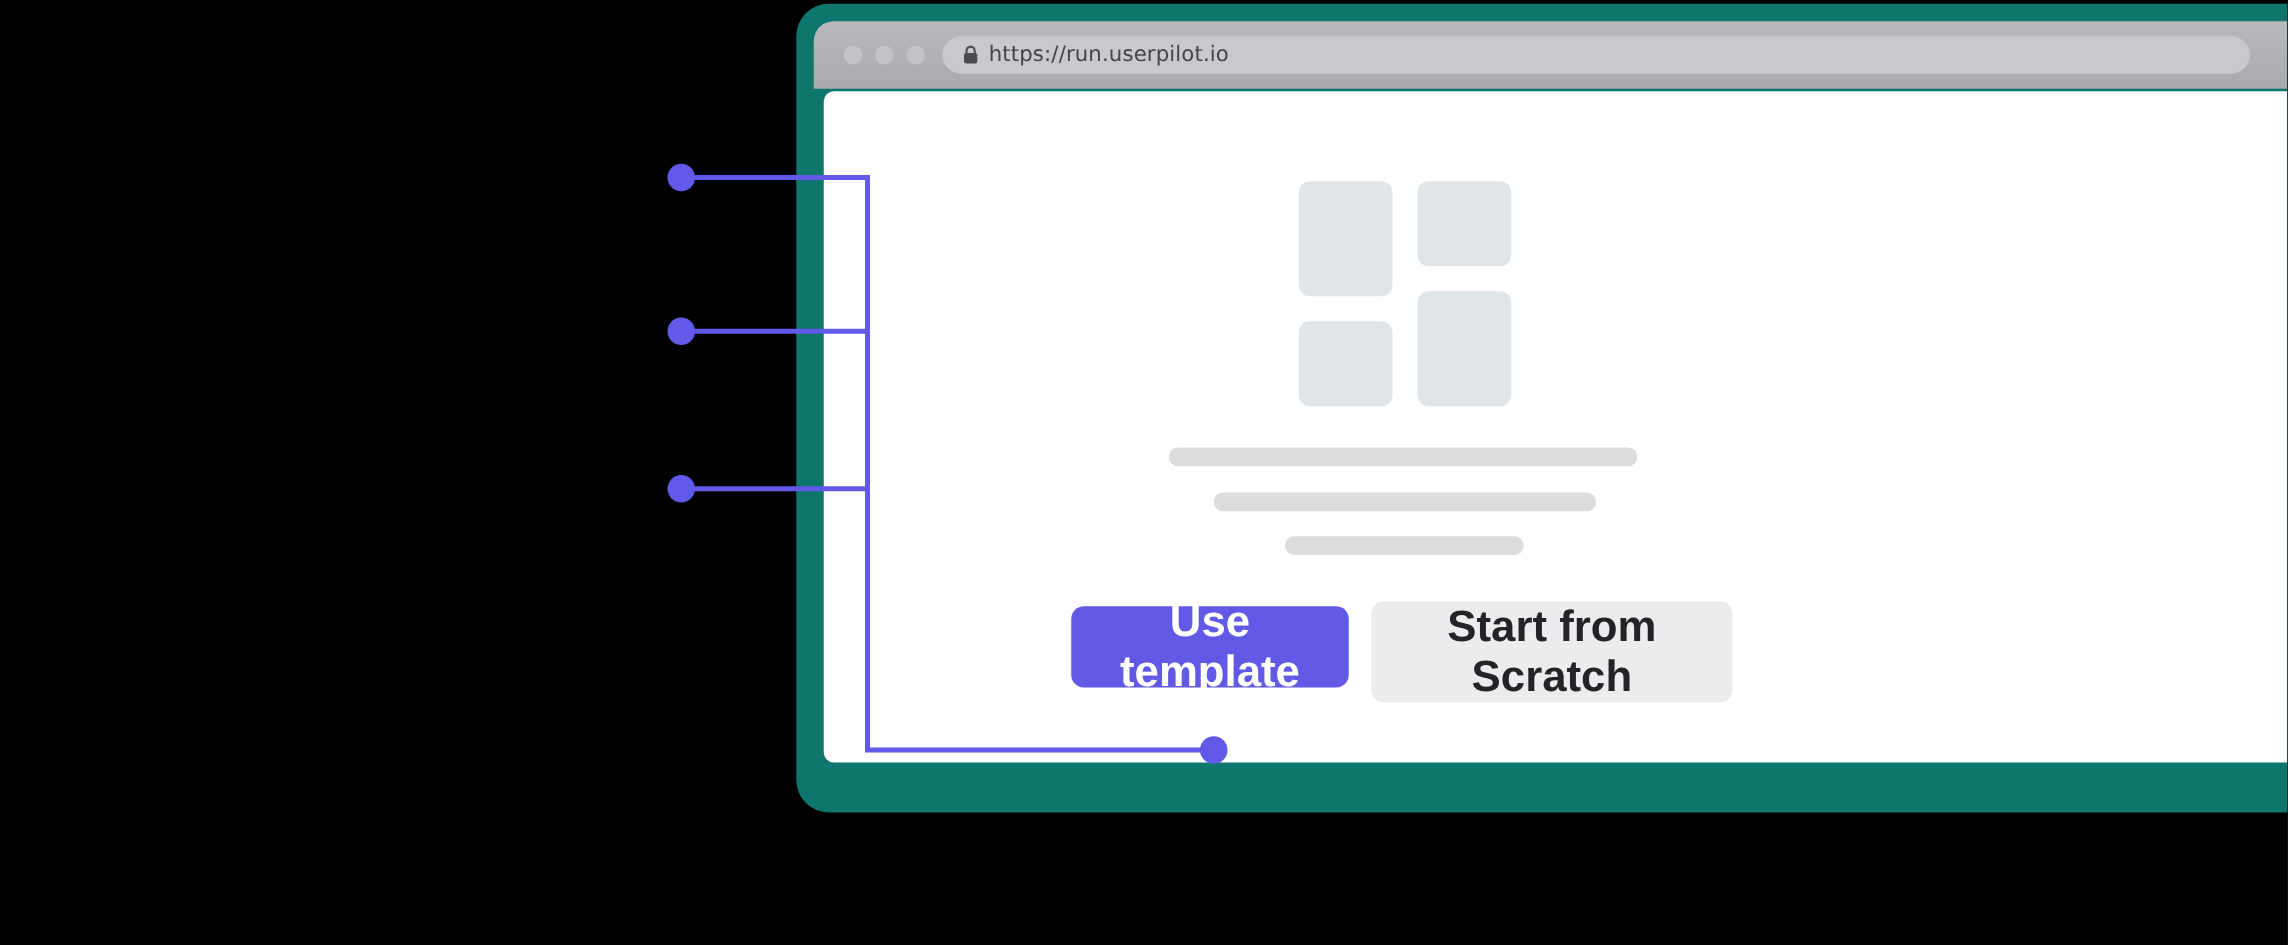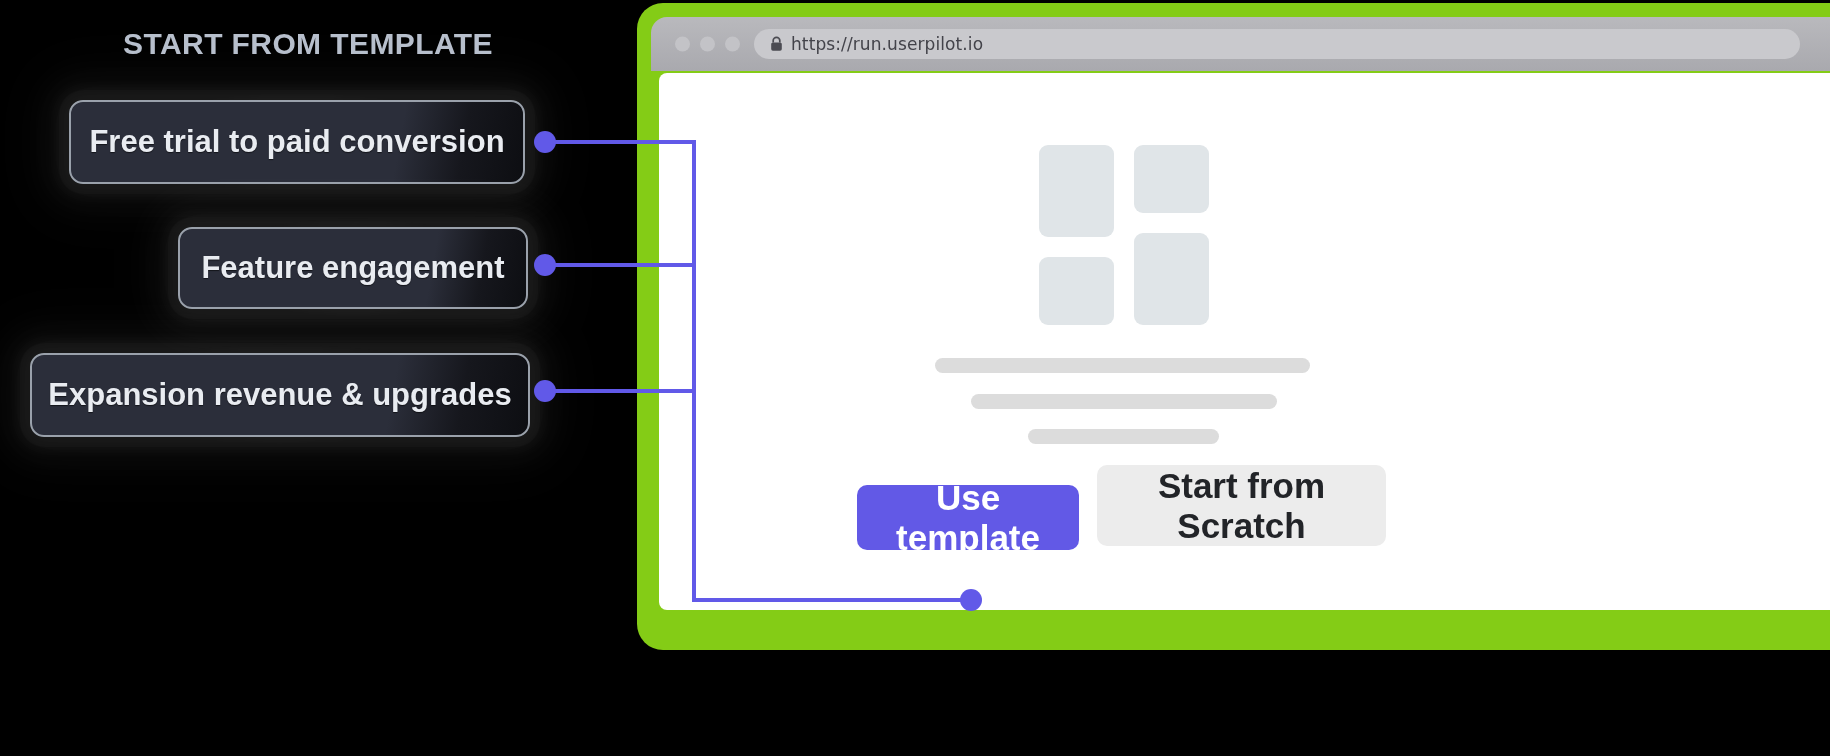--- a/index.html
+++ b/index.html
@@ -56,21 +56,21 @@
   #halo1{left:158px; top:203px; width:390px; height:130px;}
   #card2{left:30px;  top:353px; width:500px; height:84px;}
   #halo2{left:10px;  top:329px; width:540px; height:132px;}
 
   
   #connectors{position:absolute;left:0;top:0;width:1830px;height:756px;pointer-events:none;}
 
   
   #browser-shell{
     position:absolute;left:637px;top:3px;width:1193px;height:647px;
-    background:#84cc16;
+    background:#0f766e;
     border-radius:26px 0 0 26px;
     box-shadow:0 10px 34px rgba(0,0,0,.10);
     overflow:hidden;
   }
   #browser-chrome{
     position:absolute;left:14px;top:14px;right:0;height:54px;
     background:linear-gradient(#b9b9bd,#a9a9ae);
     border-radius:16px 0 0 0;
   }
   .dots{position:absolute;left:24px;top:50%;transform:translateY(-50%);display:flex;gap:10px;}
@@ -108,48 +108,29 @@
     font-family:"Liberation Sans",sans-serif;
     font-size:35px;font-weight:700;
     display:flex;align-items:center;justify-content:center;
     cursor:pointer;
   }
   #btn-use-template{
     left:198px;top:412px;width:222px;height:65px;
     background:#6259e6;color:#fff;
   }
   #btn-start-scratch{
-    left:438px;top:392px;width:289px;height:81px;
+    left:438px;top:408px;width:289px;height:81px;
     background:#ececec;color:#222428;
   }
 </style>
 </head>
 <body>
 
 <div id="stage">
 
-  <div id="left-panel">
-
-    <div id="panel-title">START FROM TEMPLATE</div>
-
-    <div class="halo" id="halo0"></div>
-    <div class="tpl-card" id="card0">
-      <span class="tpl-card-inner">Free trial to paid conversion</span>
-    </div>
-
-    <div class="halo" id="halo1"></div>
-    <div class="tpl-card" id="card1">
-      <span class="tpl-card-inner">Feature engagement</span>
-    </div>
-
-    <div class="halo" id="halo2"></div>
-    <div class="tpl-card" id="card2">
-      <span class="tpl-card-inner">Expansion revenue &amp; upgrades</span>
-    </div>
-  </div>
 
   <div id="browser-shell">
 
     <div id="browser-chrome">
       <div class="dots">
         <span class="dot"></span>
         <span class="dot"></span>
         <span class="dot"></span>
       </div>
 

